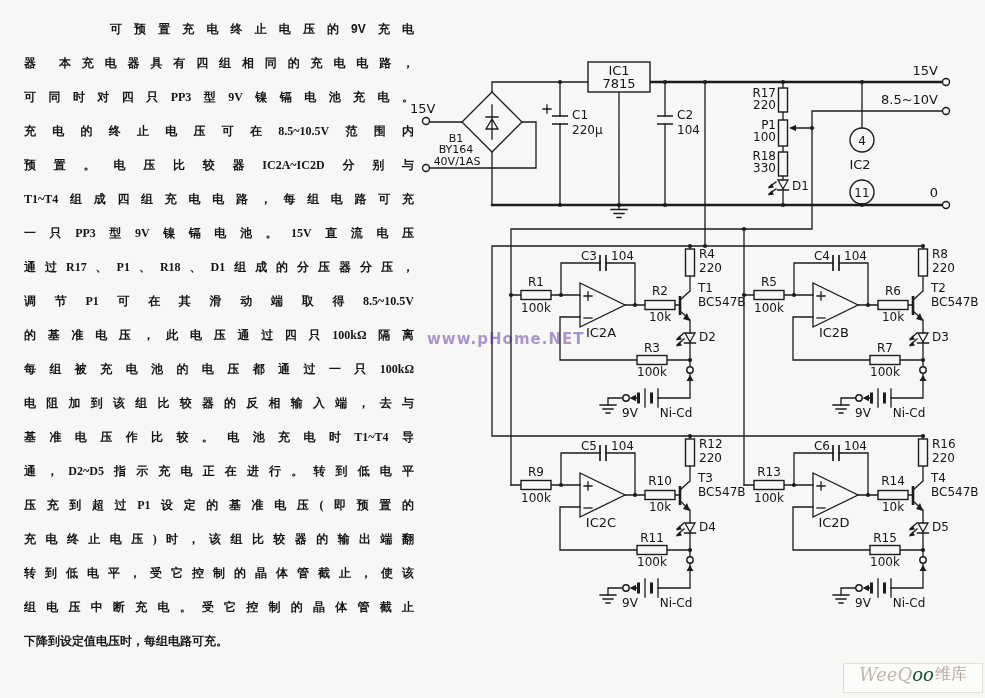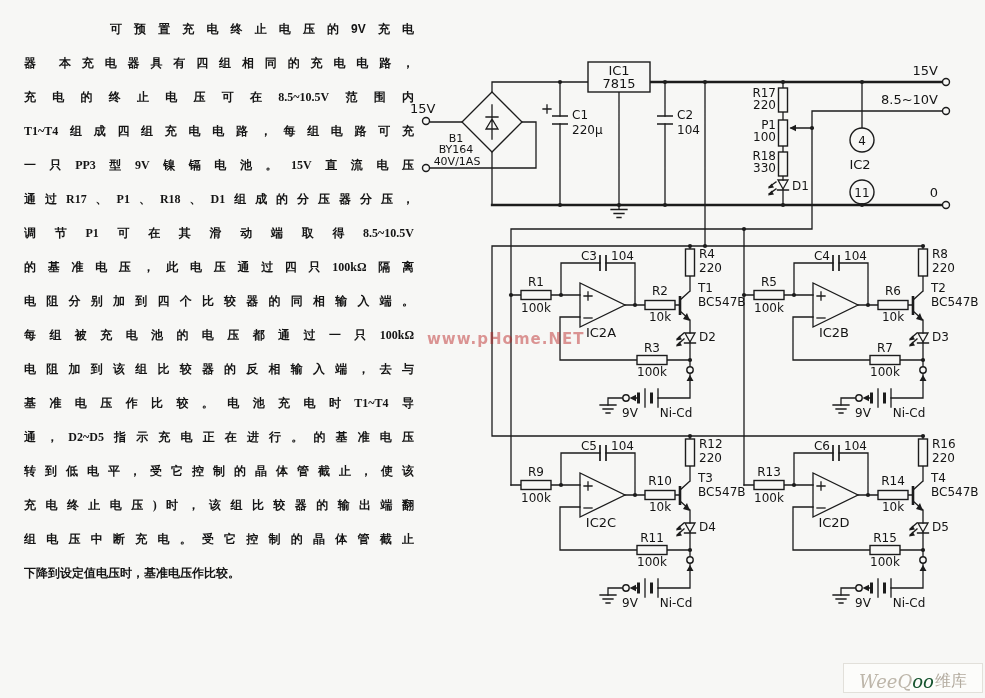--- a/index.html
+++ b/index.html
@@ -24,50 +24,52 @@
   .open{stroke:#1c1c1c;stroke-width:1.4;fill:#f7f7f5;}
   .dot{fill:#1c1c1c;stroke:none;}
   .ah{fill:#1c1c1c;stroke:none;}
   text{fill:#141414;font-family:"DejaVu Sans", sans-serif;font-size:12px;}
   .t13{font-size:13px;}
   .t11{font-size:11px;}
   .mid{text-anchor:middle;}
   .end{text-anchor:end;}
   
   .wm-center{position:absolute;left:427px;top:330px;font-family:"DejaVu Sans", sans-serif;
-             font-weight:bold;font-size:15px;letter-spacing:1px;color:#b91c1c;opacity:.45;}
+             font-weight:bold;font-size:15px;letter-spacing:1px;color:#4c1d95;opacity:.45;}
   .wm-brand{position:absolute;right:2px;bottom:5px;width:138px;height:28px;border:1px solid #e2e0da;
-            background:#fcfcfa;display:flex;align-items:flex-end;justify-content:center;
+            background:#fcfcfa;display:flex;align-items:flex-start;justify-content:center;
             font-family:"DejaVu Serif", serif;font-style:italic;font-size:18px;color:#bdb6aa;}
   .wm-brand .oo{color:#14532d;}
   .wm-brand .cjk{font-style:normal;font-family:"DejaVu Sans", sans-serif;font-size:16px;color:#b3ab9f;margin-left:1px;}
 </style>
 </head>
 <body>
 
 <div id="page">
 
   <div class="text-col">
     <div class="line l1"><span class="hd">可预置充电终止电压的9V充电</span></div>
     <div class="line"><span class="hd lead">器</span><span>本充电器具有四组相同的充电电路，</span></div>
+    <div class="line">可同时对四只PP3型9V镍镉电池充电。</div>
     <div class="line">充电的终止电压可在8.5~10.5V范围内</div>
+    <div class="line">预置。电压比较器IC2A~IC2D分别与</div>
     <div class="line">T1~T4组成四组充电电路，每组电路可充</div>
     <div class="line">一只PP3型9V镍镉电池。15V直流电压</div>
     <div class="line">通过R17、P1、R18、D1组成的分压器分压，</div>
     <div class="line">调节P1可在其滑动端取得8.5~10.5V</div>
     <div class="line">的基准电压，此电压通过四只100kΩ隔离</div>
-    <div class="line">电阻分别加到四个比较器的同相输入端。</div>
     <div class="line">每组被充电池的电压都通过一只100kΩ</div>
     <div class="line">电阻加到该组比较器的反相输入端，去与</div>
     <div class="line">基准电压作比较。电池充电时T1~T4导</div>
-    <div class="line">通，D2~D5指示充电正在进行。的基准电压</div>
+    <div class="line">通，D2~D5指示充电正在进行。转到低电平</div>
+    <div class="line">压充到超过P1设定的基准电压(即预置的</div>
+    <div class="line">充电终止电压)时，该组比较器的输出端翻</div>
     <div class="line">转到低电平，受它控制的晶体管截止，使该</div>
-    <div class="line">充电终止电压)时，该组比较器的输出端翻</div>
     <div class="line">组电压中断充电。受它控制的晶体管截止</div>
-    <div class="line last">下降到设定值电压时，基准电压作比较。</div>
+    <div class="line last">下降到设定值电压时，每组电路可充。</div>
   </div>
 
   <svg width="985" height="698" viewBox="0 0 985 698">
     <defs>
 
       <g id="blk">
         <path class="w" d="M511 295 H521 M551 295 H580 M561 295 V263 H600 M606 263 H635 M635 263 V305 M625 305 H645 M675 305 H680 M680 300 L690 291 M690 291 V276 M680 311 L690 320 M690 321 V333 M690 343 V366.8 M690 373.2 V398 H658 M580 317 H560 V360 H637 M667 360 H690 M690 246 V249 M634 398 H638.5 M622.8 398 H608 M608 398 V405"></path>
         <path class="bar" d="M680 296 V315"></path>
         <path class="w" d="M580 283 V327 L625 305 Z"></path>
         <path class="w" d="M584 296 H592 M588 292 V300"></path>

